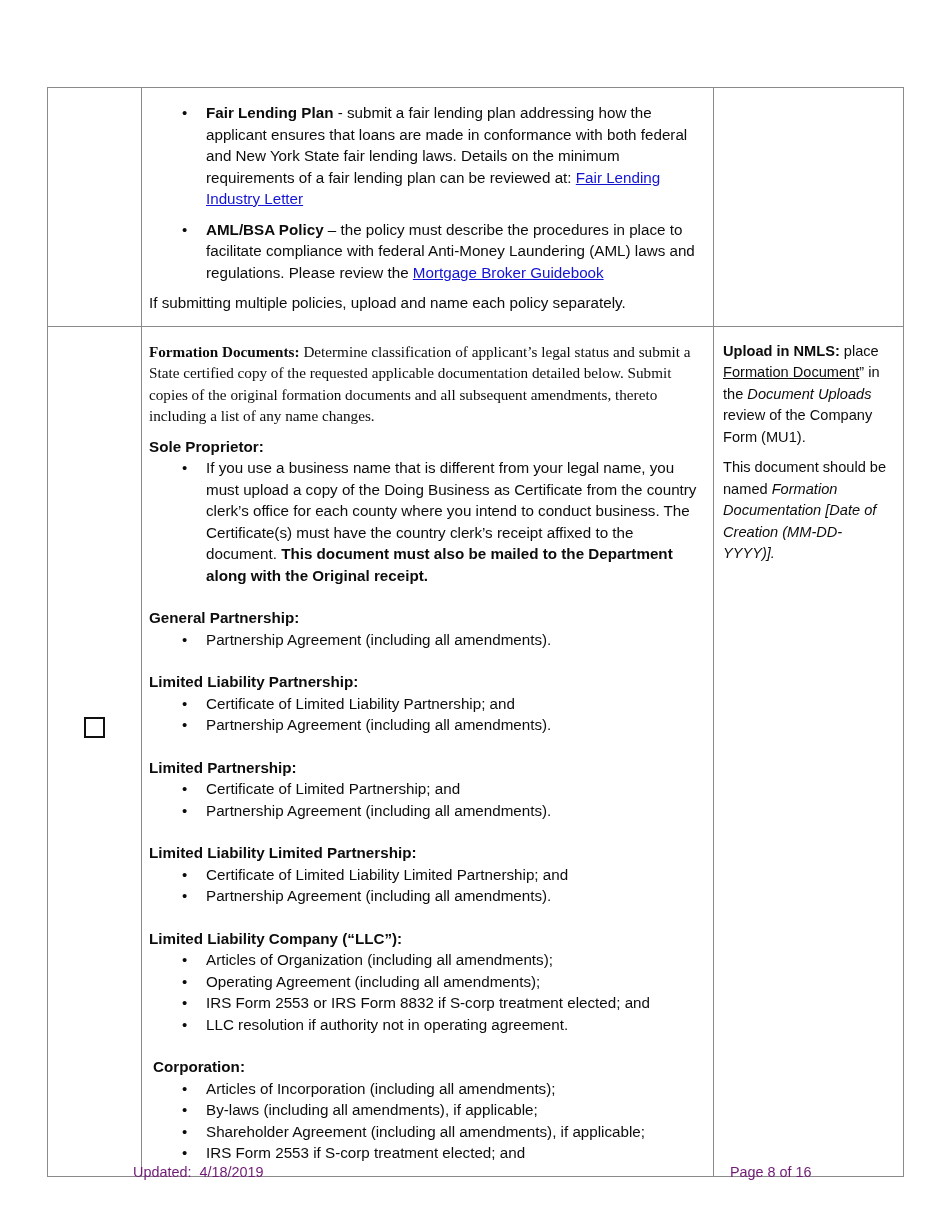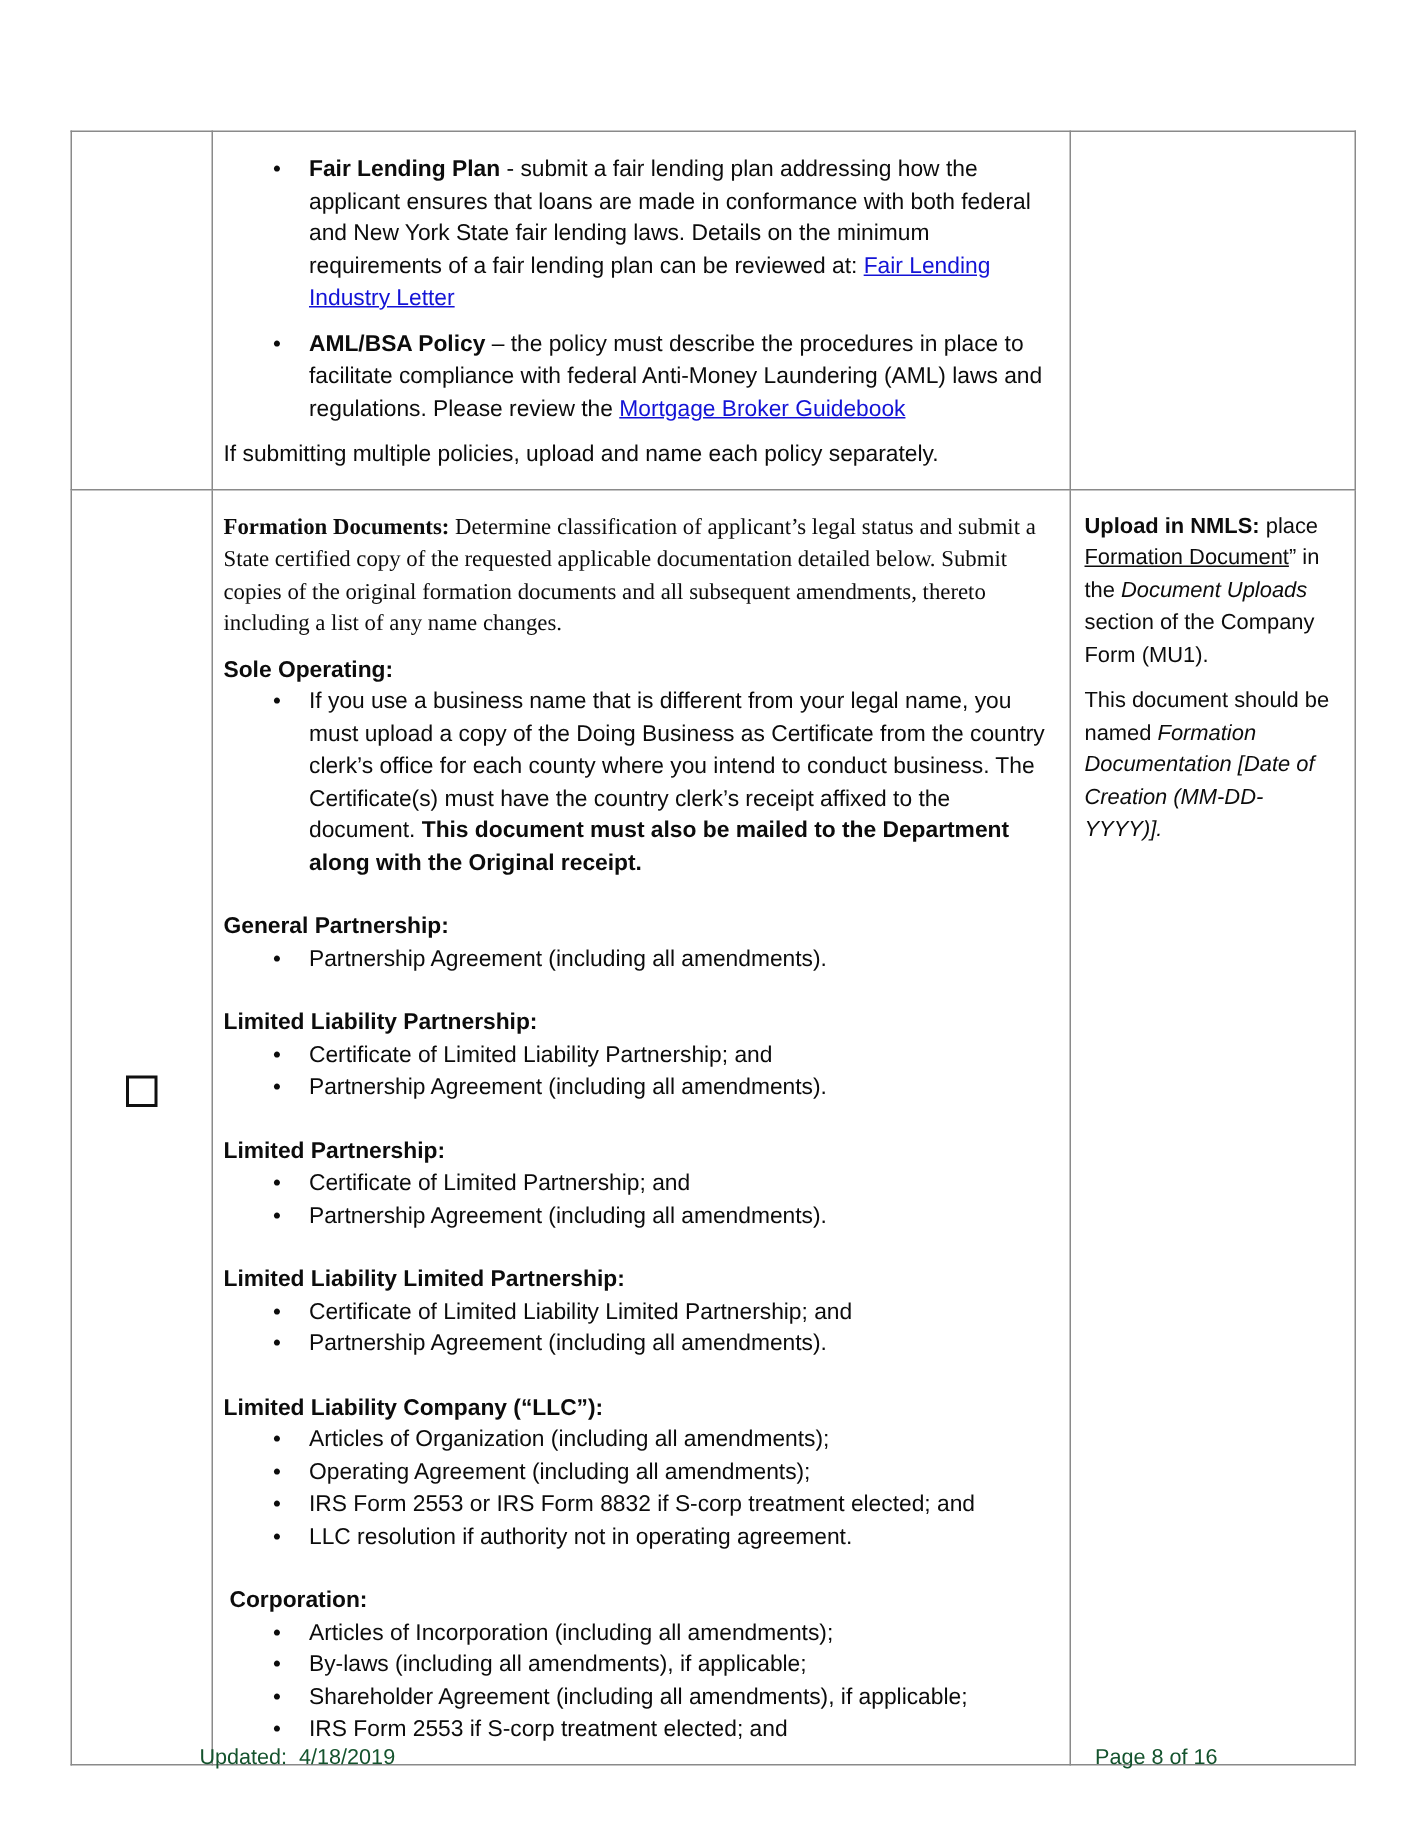--- a/index.html
+++ b/index.html
@@ -125,21 +125,21 @@
   .upload-text p:last-child { margin-bottom: 0; }
 
   
   .footer {
     position: absolute;
     left: 0;
     top: 1154px;
     width: 950px;
     height: 24px;
     font-size: 14.4px;
-    color: #14532d;
+    color: #701a75;
   }
   .footer .updated {
     position: absolute;
     left: 133px;
     top: 0;
     white-space: pre;
   }
   .footer .pagenum {
     position: absolute;
     left: 730px;
@@ -189,21 +189,21 @@
           <div class="checkbox-wrap">
             <div class="checkbox"></div>
           </div>
         </td>
 
         <td class="col-main">
           <div class="cell-pad-main body-text">
 
             <p class="para"><b>Formation Documents:</b><span> Determine classification of applicant’s legal status and submit a State certified copy of the requested applicable documentation detailed below. Submit copies of the original formation documents and all subsequent amendments, thereto including a list of any name changes.</span></p>
 
-            <p class="sect-head">Sole Operating:</p>
+            <p class="sect-head">Sole Proprietor:</p>
             <ul class="bl">
               <li><span>If you use a business name that is different from your legal name, you must upload a copy of the Doing Business as Certificate from the country clerk’s office for each county where you intend to conduct business.  The Certificate(s) must have the country clerk’s receipt affixed to the document.  </span><b>This document must also be mailed to the Department along with the Original receipt.</b></li>
             </ul>
             <div class="sect-gap"></div>
 
             <p class="sect-head">General Partnership:</p>
             <ul class="bl">
               <li><span>Partnership Agreement (including all amendments).</span></li>
             </ul>
             <div class="sect-gap"></div>
@@ -244,21 +244,21 @@
               <li><span>By-laws (including all amendments), if applicable;</span></li>
               <li><span>Shareholder Agreement (including all amendments), if applicable;</span></li>
               <li><span>IRS Form 2553 if S-corp treatment elected; and</span></li>
             </ul>
 
           </div>
         </td>
 
         <td class="col-upload">
           <div class="cell-pad-upload upload-text">
-            <p><b>Upload in NMLS:</b><span> place </span><span class="ul">Formation Document</span><span>” in the </span><span class="ital">Document Uploads</span><span> section of the Company Form (MU1).</span></p>
+            <p><b>Upload in NMLS:</b><span> place </span><span class="ul">Formation Document</span><span>” in the </span><span class="ital">Document Uploads</span><span> review of the Company Form (MU1).</span></p>
 
             <p><span>This document should be named </span><span class="ital">Formation Documentation [Date of Creation (MM-DD-YYYY)].</span></p>
           </div>
         </td>
       </tr>
 
     </tbody>
   </table>
 
   <div class="footer">

